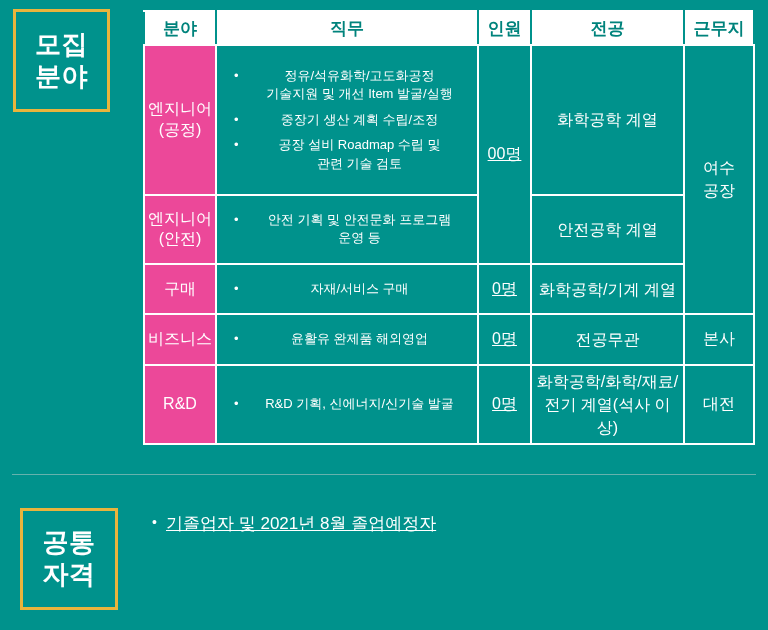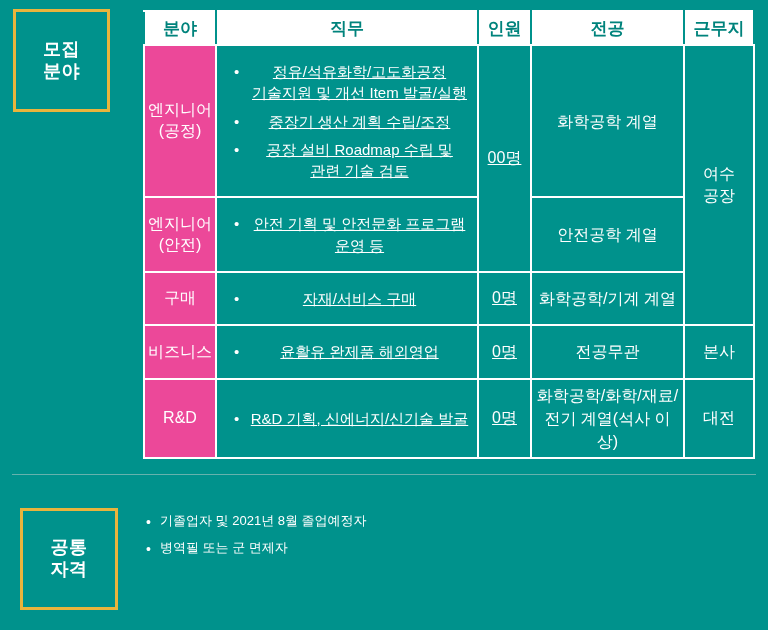--- a/index.html
+++ b/index.html
@@ -15,21 +15,21 @@
   }
 
   
   .badge-box {
     position: absolute;
     border: 3px solid #e9b43c;
     display: flex; align-items: center; justify-content: center;
     text-align: center;
   }
   .badge-box .badge-title {
-    font-weight: bold; font-size: 18px; line-height: 1.22; color: #ffffff;
+    font-weight: bold; font-size: 26px; line-height: 1.22; color: #ffffff;
     letter-spacing: 0.5px;
   }
   .badge-box .badge-title span { display: block; }
   #recruit-box { left: 13px; top: 9px;  width: 97px; height: 103px; }
   #quals-box   { left: 20px; top: 508px; width: 98px; height: 102px; }
 
   
   table.recruit-table {
     position: absolute; left: 143px; top: 10px;
     border-collapse: collapse; table-layout: fixed;
@@ -45,21 +45,21 @@
     font-weight: bold; font-size: 17px;
     height: 34px;
     border-left: 2px solid #00928c; border-right: 2px solid #00928c;
     border-top: 2px solid #ffffff; border-bottom: 2px solid #ffffff;
   }
   .field-cell {
     background: #ec4899; font-size: 16px; line-height: 1.3;
   }
   .field-cell span { display: block; }
   .duty-cell { text-align: left; padding: 8px 6px 8px 16px; }
-  ul.duties { list-style: none; font-size: 15px; text-decoration: underline; }
+  ul.duties { list-style: none; font-size: 13px; }
   ul.duties li {
     position: relative; padding-left: 15px;
     margin: 7px 0; line-height: 1.42;
   }
   ul.duties li::before {
     content: "\2022"; position: absolute; left: 1px; top: 0;
     color: #ffffff;
   }
   ul.duties li span { display: block; }
   .headcount-cell { font-size: 16px; text-decoration: underline; }
@@ -69,22 +69,22 @@
   .location-cell span { display: block; }
 
   
   .divider {
     position: absolute; left: 12px; top: 474px; width: 744px; height: 1px;
     background: #66b2ad; border: none;
   }
 
   
   ul.quals-list {
-    position: absolute; left: 144px; top: 513px;
-    list-style: none; font-size: 13px; color: #ffffff;
+    position: absolute; left: 150px; top: 513px;
+    list-style: none; font-size: 17px; color: #ffffff; text-decoration: underline;
   }
   ul.quals-list li {
     position: relative; padding-left: 16px; margin-bottom: 11px;
     line-height: 1.25;
   }
   ul.quals-list li::before {
     content: "\2022"; position: absolute; left: 2px; top: 1px; font-size: 14px;
     color: #ffffff;
   }
 </style>
@@ -226,16 +226,15 @@
 
   <div class="badge-box" id="quals-box">
     <div class="badge-title">
       <span>공통</span>
       <span>자격</span>
     </div>
   </div>
 
   <ul class="quals-list">
     <li>기졸업자 및 2021년 8월 졸업예정자</li>
-    <li>병역필 또는 군 면제자</li>
   </ul>
 
 </div>
 
 </body></html>

